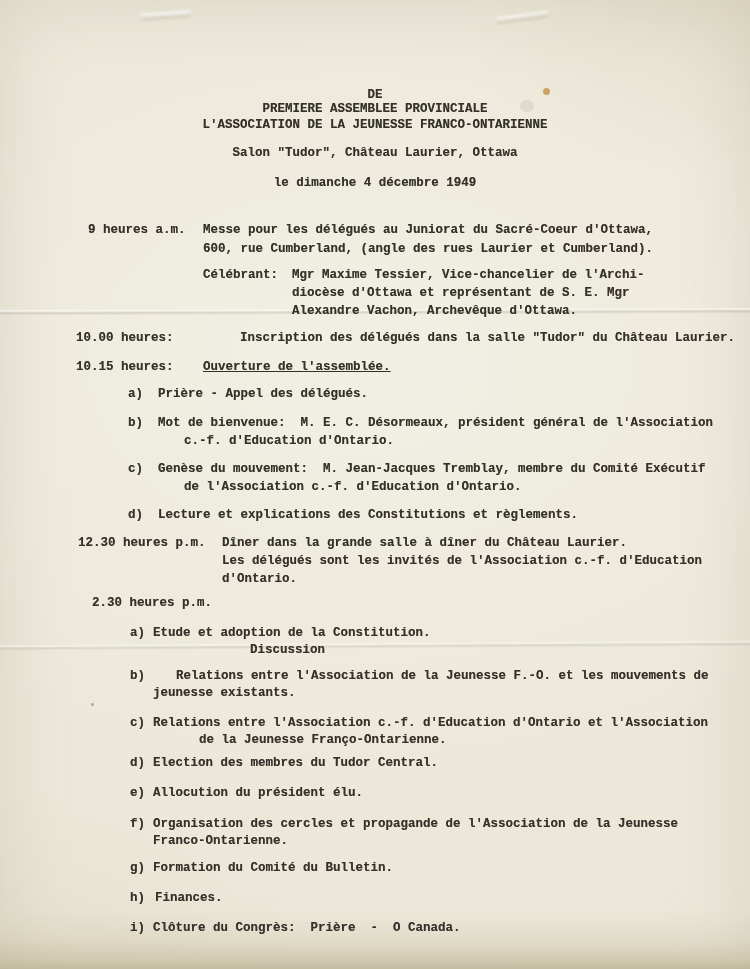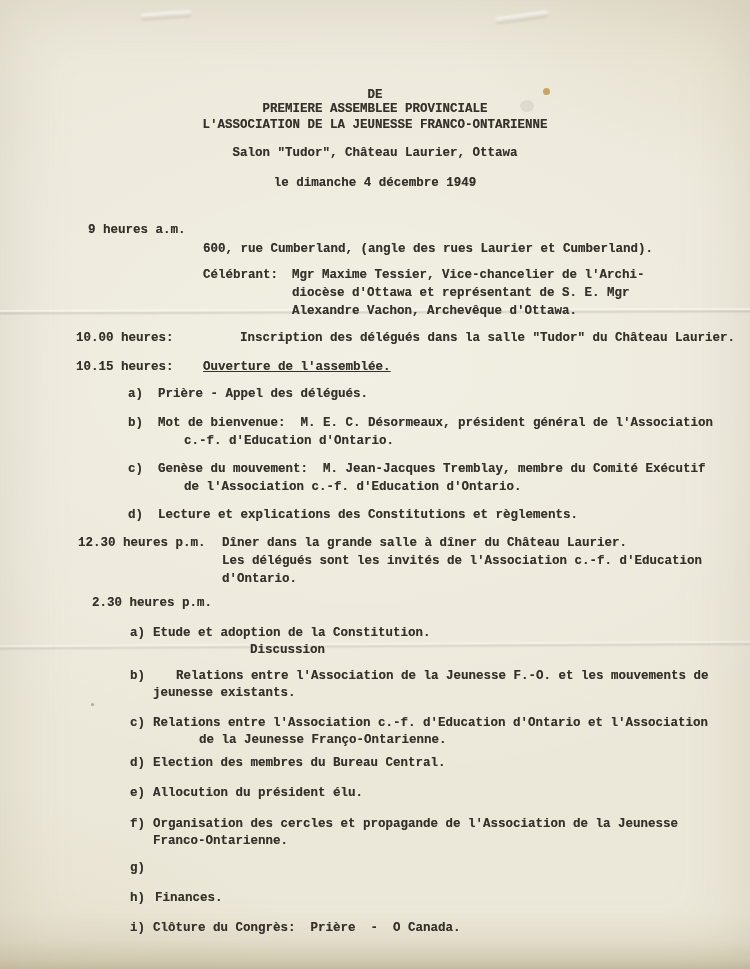--- a/index.html
+++ b/index.html
@@ -55,20 +55,21 @@
   <div class="stain" style="left:520px;top:100px;width:14px;height:12px;background:#9a958a;opacity:0.18;"></div>
   <div class="stain" style="left:91px;top:703px;width:3px;height:3px;background:#6b675e;opacity:0.5;"></div>
 
   <div class="ln ctr" style="top:70px;margin-top:33px;">PREMIERE ASSEMBLEE PROVINCIALE</div>
   <div class="ln ctr" style="top:89px;">DE</div>
   <div class="ln ctr" style="top:119px;">L'ASSOCIATION DE LA JEUNESSE FRANCO-ONTARIENNE</div>
   <div class="ln ctr" style="top:147px;">Salon "Tudor", Château Laurier, Ottawa</div>
   <div class="ln ctr" style="top:177px;">le dimanche 4 décembre 1949</div>
 
   <div class="ln" style="left:88px;top:224px;">9 heures a.m.</div>
+  <div class="ln" style="left:203px;top:224px;">Messe pour les délégués au Juniorat du Sacré-Coeur d'Ottawa,</div>
   <div class="ln" style="left:203px;top:243px;">600, rue Cumberland, (angle des rues Laurier et Cumberland).</div>
   <div class="ln" style="left:203px;top:269px;">Célébrant:</div>
   <div class="ln" style="left:292px;top:269px;">Mgr Maxime Tessier, Vice-chancelier de l'Archi-</div>
   <div class="ln" style="left:292px;top:287px;">diocèse d'Ottawa et représentant de S. E. Mgr</div>
   <div class="ln" style="left:292px;top:305px;">Alexandre Vachon, Archevêque d'Ottawa.</div>
 
   <div class="ln" style="left:76px;top:332px;">10.00 heures:</div>
   <div class="ln" style="left:203px;top:332px;margin-left:37px;">Inscription des délégués dans la salle "Tudor" du Château Laurier.</div>
 
   <div class="ln" style="left:76px;top:361px;">10.15 heures:</div>
@@ -101,30 +102,31 @@
 
   <div class="ln" style="left:130px;top:670px;">b)</div>
   <div class="ln" style="left:153px;top:670px;margin-left:23px;">Relations entre l'Association de la Jeunesse F.-O. et les mouvements de</div>
   <div class="ln" style="left:153px;top:687px;">jeunesse existants.</div>
 
   <div class="ln" style="left:130px;top:717px;">c)</div>
   <div class="ln" style="left:153px;top:717px;">Relations entre l'Association c.-f. d'Education d'Ontario et l'Association</div>
   <div class="ln" style="left:153px;top:734px;margin-left:46px;">de la Jeunesse Franço-Ontarienne.</div>
 
   <div class="ln" style="left:130px;top:757px;">d)</div>
-  <div class="ln" style="left:153px;top:757px;">Election des membres du Bureau Central.</div>
+  <div class="ln" style="left:153px;top:757px;">Election des membres du Tudor Central.</div>
 
   <div class="ln" style="left:130px;top:787px;">e)</div>
   <div class="ln" style="left:153px;top:787px;">Allocution du président élu.</div>
 
   <div class="ln" style="left:130px;top:818px;">f)</div>
   <div class="ln" style="left:153px;top:818px;">Organisation des cercles et propagande de l'Association de la Jeunesse</div>
   <div class="ln" style="left:153px;top:835px;">Franco-Ontarienne.</div>
 
   <div class="ln" style="left:130px;top:862px;">g)</div>
+  <div class="ln" style="left:153px;top:862px;">Formation du Comité du Bulletin.</div>
 
   <div class="ln" style="left:130px;top:892px;">h)</div>
   <div class="ln" style="left:155px;top:892px;">Finances.</div>
 
   <div class="ln" style="left:130px;top:922px;">i)</div>
   <div class="ln" style="left:153px;top:922px;">Clôture du Congrès:  Prière  -  O Canada.</div>
 
 </div>
 
 </body></html>

